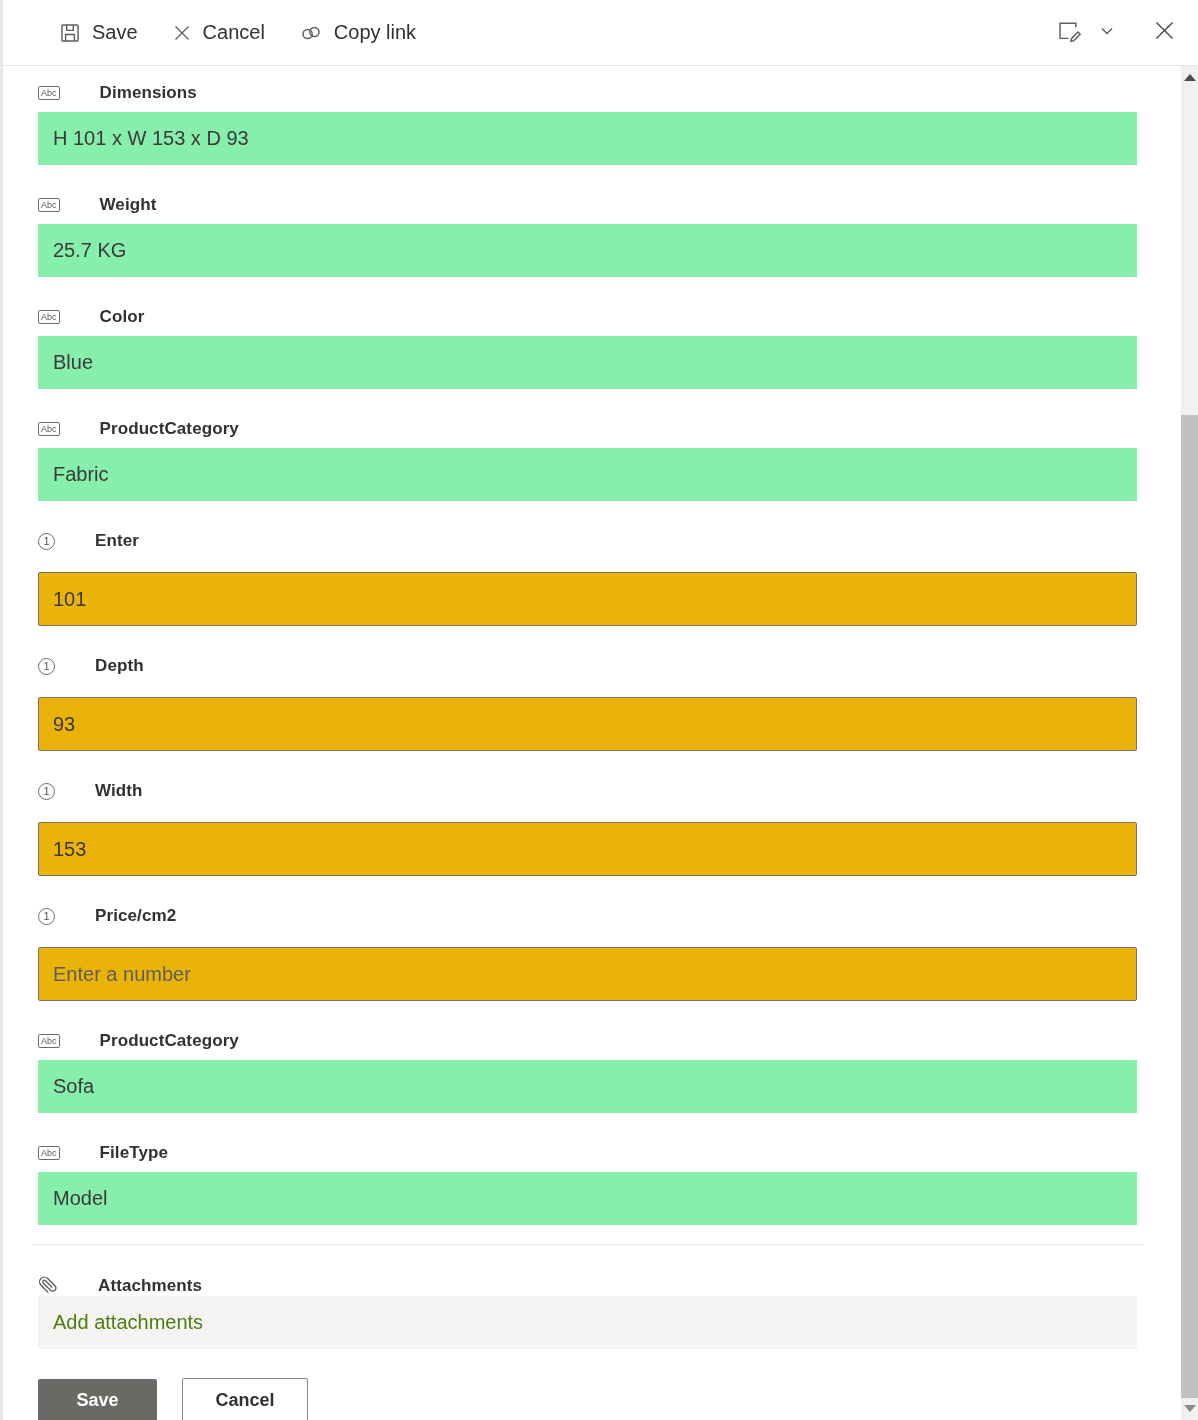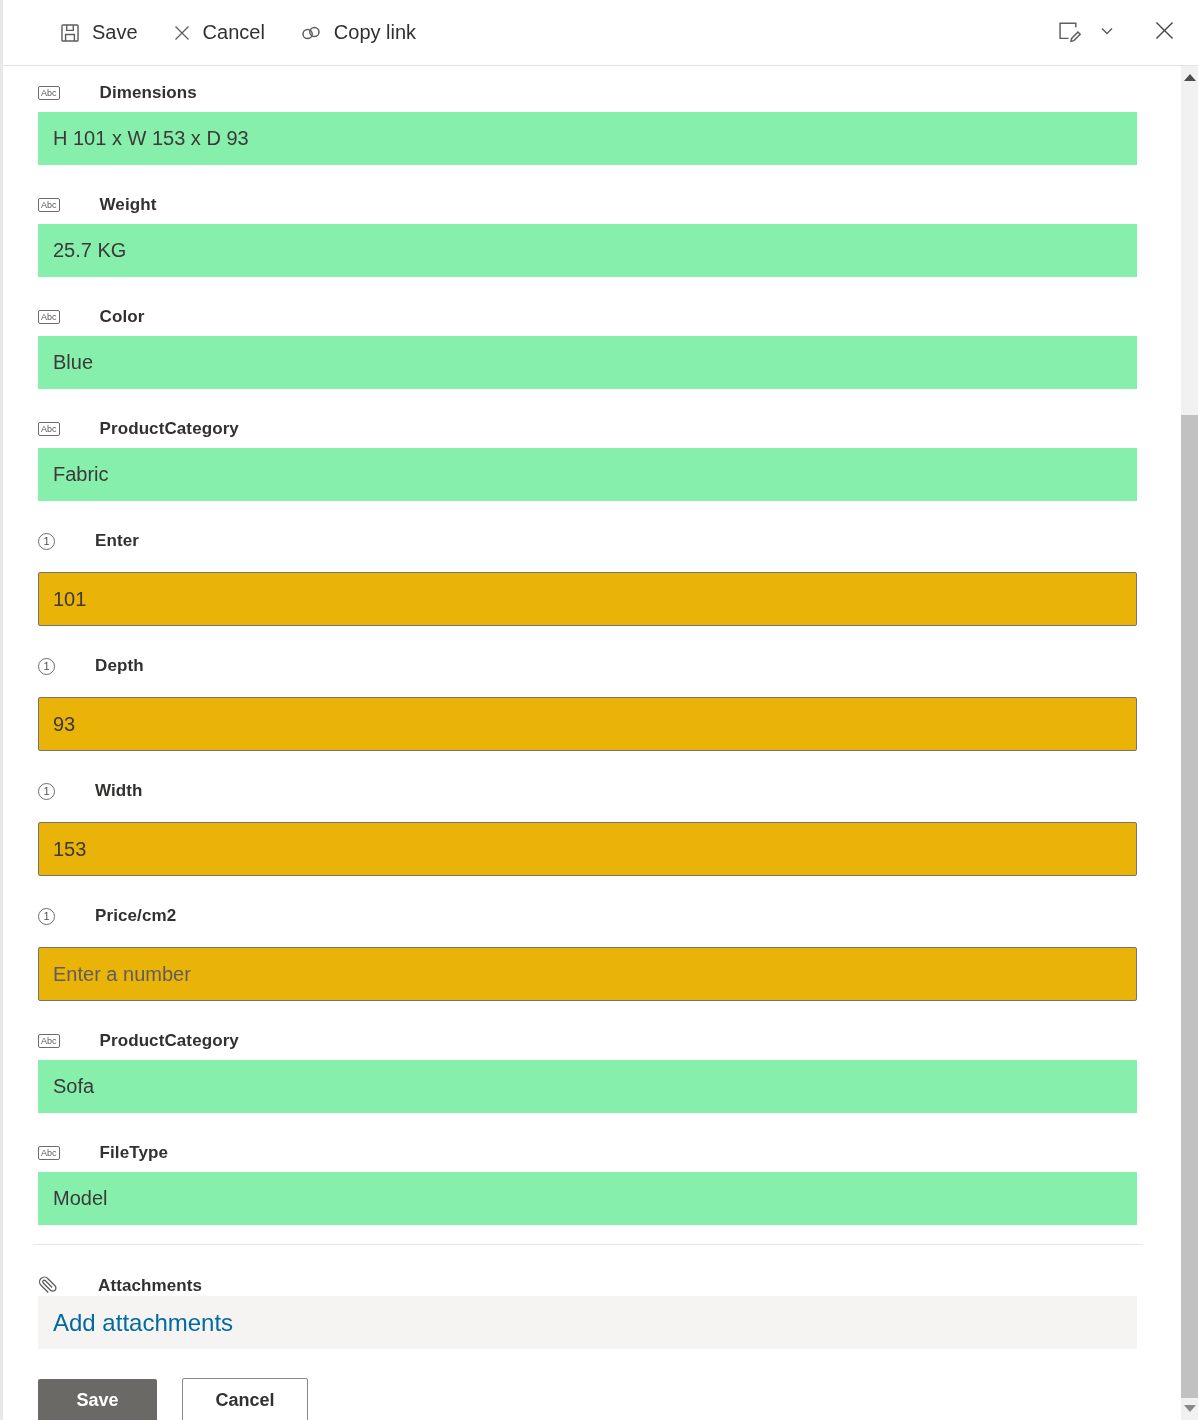--- a/index.html
+++ b/index.html
@@ -33,21 +33,21 @@
   .value-box { height:53px; background:#86efac; display:flex; align-items:center;
                padding-left:15px; font-size:20px; color:#3b3a39; cursor:text; }
   .num-input { width:100%; height:54px; background:#eab308; border:1px solid #757371; border-radius:2px;
                padding-left:14px; font-size:20px; color:#3b3a39; font-family:inherit; outline:none;margin-top:12px; }
   .num-input::placeholder { color:#605e5c; opacity:1; }
 
   .divider { border:none; border-top:1px solid #e8e6e4; margin:-10px -6px 27px -5px; }
 
   .attach-label-row { display:flex; align-items:flex-end; gap:13px; height:24px; }
   .attach-box { height:53px; background:#f5f4f3; display:flex; align-items:center;
-                padding-left:15px; font-size:24px; color:#0369a1; cursor:pointer; }
+                padding-left:15px; font-size:20px; color:#4d7c0f; cursor:pointer; }
   .attach-wrap { margin-bottom:29px; }
 
   .footer { display:flex; align-items:center; gap:25px; }
   .btn-primary { width:119px; height:43px; background:#6b6965; color:#ffffff; border:none; border-radius:2px;
                  font-size:18px; font-weight:700; font-family:inherit; cursor:pointer; }
   .btn-default { width:126px; height:45px; background:#ffffff; color:#323130; border:1px solid #8a8886;
                  border-radius:2px; font-size:18px; font-weight:700; font-family:inherit; cursor:pointer; }
 
   
   .scrollbar { position:absolute; right:0; top:66px; width:17px; height:1354px; background:#f1f1f1; }

